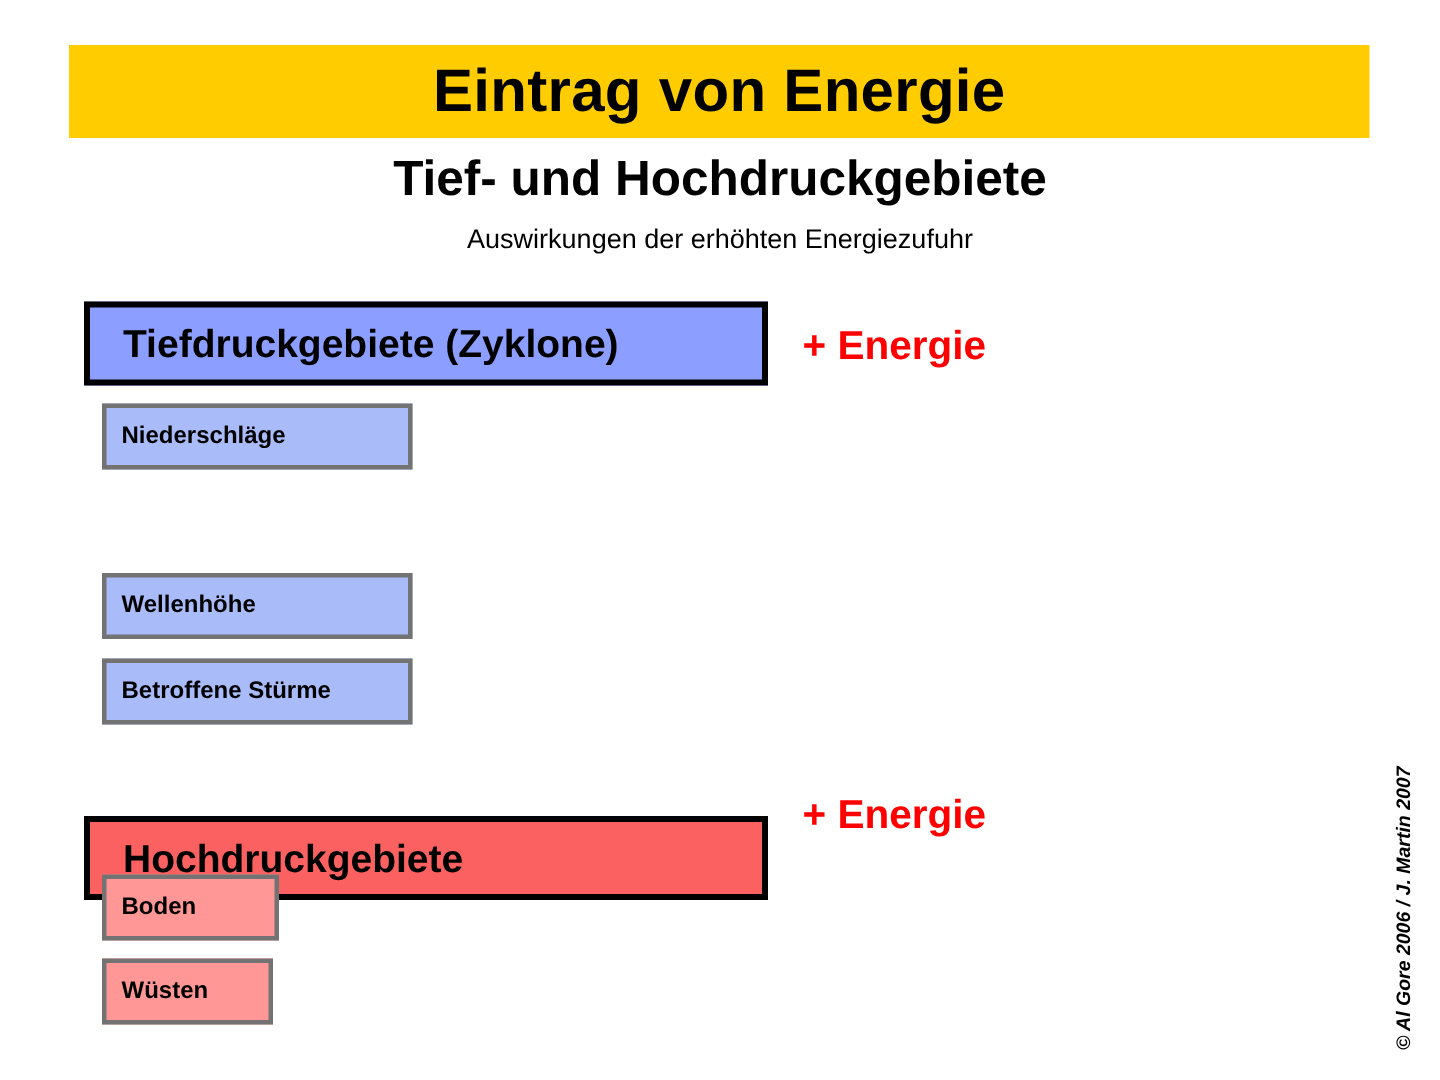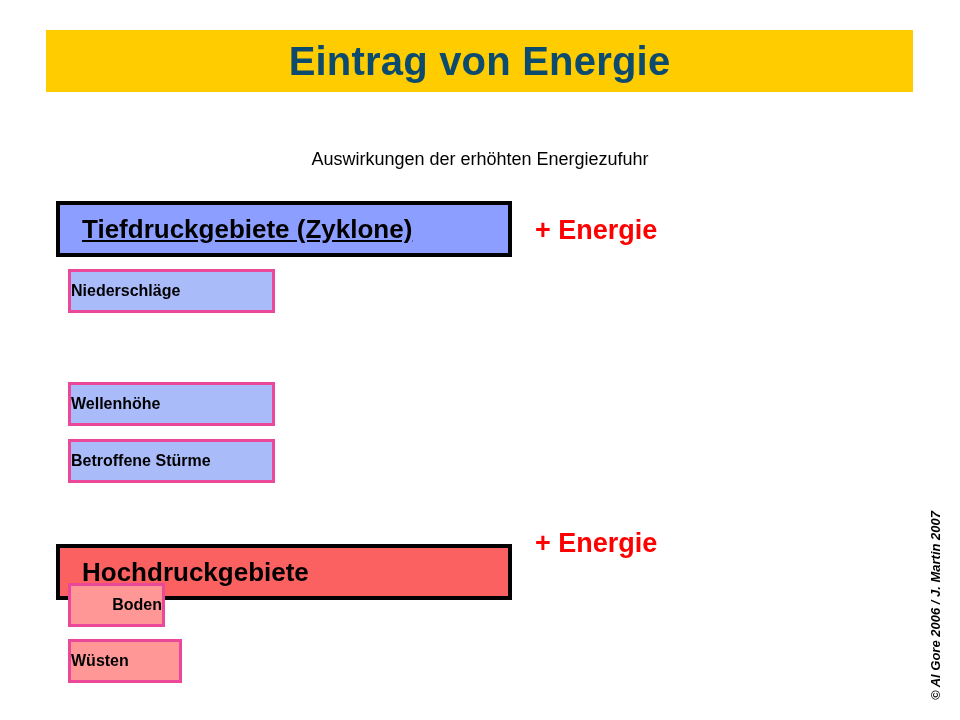--- a/index.html
+++ b/index.html
@@ -32,21 +32,21 @@
     width: 867px;
     height: 62px;
     background: #ffcc00;
     display: flex;
     align-items: center;
     justify-content: center;
   }
   .title-banner-text {
     font-size: 40px;
     font-weight: bold;
-    color: #0c4a6e;
+    color: #000000;
     letter-spacing: 0.2px;
     line-height: 1;
     white-space: nowrap;
   }
 
   
   .headline {
     position: absolute;
     left: 0;
     top: 101px;
@@ -80,21 +80,22 @@
   }
   .box-head {
     border: 4px solid #000000;
     padding-left: 22px;
   }
   .box-head .box-label {
     font-size: 26px;
     font-weight: bold;
   }
   .box-sub {
-    border: 3px solid #ec4899;
+    border: 3px solid #737373;
+    padding-left: 10px;
   }
   .box-sub .box-label {
     font-size: 16px;
     font-weight: bold;
   }
   .box-label {
     color: #000000;
     line-height: 1;
     white-space: nowrap;
   }
@@ -138,24 +139,25 @@
 </style>
 </head>
 <body>
 
 <div id="slide">
 
   <div class="title-banner">
     <div class="title-banner-text">Eintrag von Energie</div>
   </div>
 
+  <div class="headline">Tief- und Hochdruckgebiete</div>
 
   <div class="subtitle">Auswirkungen der erhöhten Energiezufuhr</div>
 
-  <div class="box box-head fill-blue" style="left:56px; top:201px; width:456px; height:56px;text-decoration:underline;">
+  <div class="box box-head fill-blue" style="left:56px; top:201px; width:456px; height:56px;">
     <span class="box-label">Tiefdruckgebiete (Zyklone)</span>
   </div>
 
   <div class="energy-label" style="left:535px; top:217px;">+ Energie</div>
 
   <div class="box box-sub fill-blue-sub" style="left:68px; top:269px; width:207px; height:44px;">
     <span class="box-label">Niederschläge</span>
   </div>
 
 
@@ -166,21 +168,21 @@
   <div class="box box-sub fill-blue-sub" style="left:68px; top:439px; width:207px; height:44px;">
     <span class="box-label">Betroffene Stürme</span>
   </div>
 
   <div class="box box-head fill-red" style="left:56px; top:544px; width:456px; height:56px;">
     <span class="box-label">Hochdruckgebiete</span>
   </div>
 
   <div class="energy-label" style="left:535px; top:530px;">+ Energie</div>
 
-  <div class="box box-sub fill-red-sub" style="left:68px; top:583px; width:97px; height:44px;justify-content:flex-end;">
+  <div class="box box-sub fill-red-sub" style="left:68px; top:583px; width:118px; height:44px;">
     <span class="box-label">Boden</span>
   </div>
 
   <div class="box box-sub fill-red-sub" style="left:68px; top:639px; width:114px; height:44px;">
     <span class="box-label">Wüsten</span>
   </div>
 
   <div class="copyright">
     <span class="copyright-text">© Al Gore 2006 / J. Martin 2007</span>
   </div>

